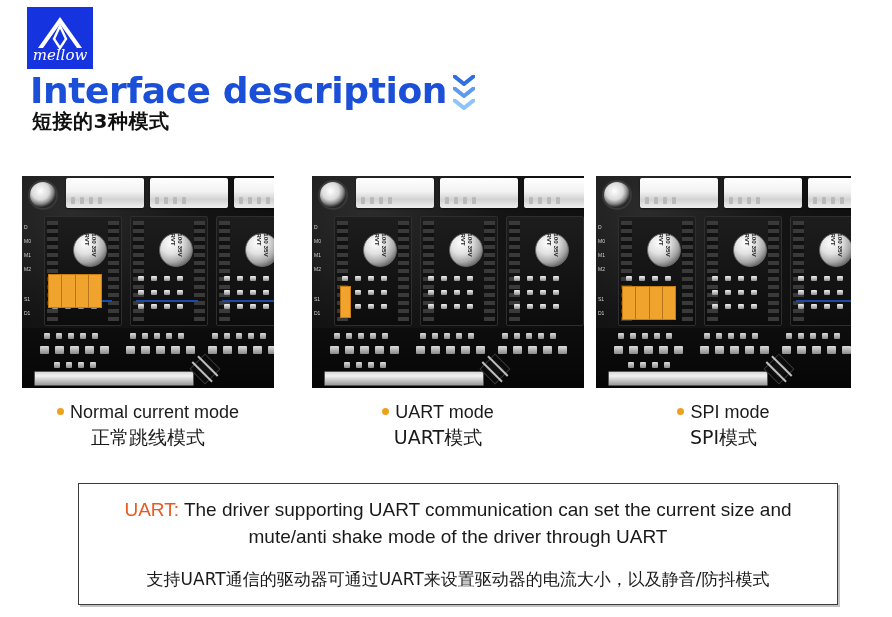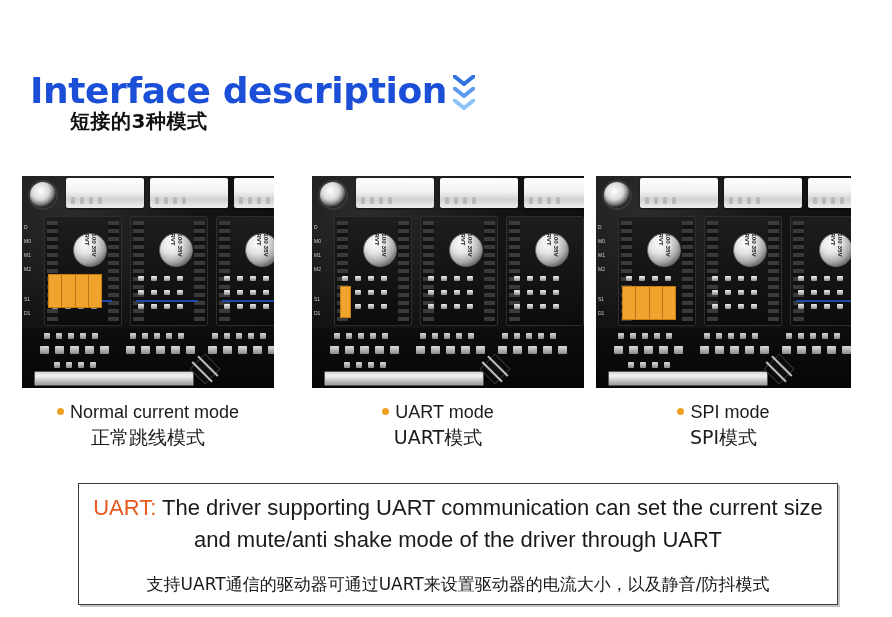--- a/index.html
+++ b/index.html
@@ -30,21 +30,20 @@
     letter-spacing: -0.4px; line-height: 1;
     font-family: "DejaVu Sans", sans-serif;
   }
   .chevrons { display:flex; flex-direction:column; gap:1px; padding-top:3px; }
 
   .subtitle {
     position: absolute; left: 32px; top: 108px;
     font-size: 20px; font-weight: bold; color: #111;
     font-family: "DejaVu Sans", sans-serif;
     letter-spacing: 0.5px;
-    margin-left: 38px;
   }
 
   
   .board-wrap { position: absolute; top: 176px; }
   .board-wrap.b1 { left: 22px;  width: 252px; }
   .board-wrap.b2 { left: 312px; width: 272px; }
   .board-wrap.b3 { left: 596px; width: 255px; }
 
   .pcb {
     position: relative; width: 100%; height: 212px;
@@ -168,34 +167,41 @@
   }
 
   
   .note-box {
     position:absolute; left:78px; top:483px; width:760px; height:122px;
     border:1.5px solid #3b3b3b; background:#fff;
     box-shadow: 2px 2px 0 rgba(120,120,120,.45);
     display:flex; flex-direction:column; align-items:center; justify-content:center;
   }
   .note-en {
-    font-size:22px; color:#1a1a1a; line-height:1.42; text-align:center;
+    font-size:19px; color:#1a1a1a; line-height:1.42; text-align:center;
     font-family:"Liberation Sans", sans-serif; max-width:730px;
   }
   .note-en .kw { color:#e8591f; }
   .note-cn {
     font-size:17px; color:#1a1a1a; margin-top:18px; text-align:center;
     font-family:"DejaVu Sans", sans-serif;
   }
 </style>
 </head>
 <body>
 
 <div id="page">
 
+  <div class="logo-box">
+    <svg width="56" height="52" viewBox="0 0 56 52" aria-hidden="true">
+      <path d="M28 5 L50 36 L45 36 L28 12 L11 36 L6 36 Z" fill="#ffffff"></path>
+      <path d="M28 14 L34 27 L28 36 L22 27 Z" fill="#1633e0" stroke="#ffffff" stroke-width="2.4"></path>
+      <text x="28" y="48" font-family="DejaVu Serif, serif" font-size="15" font-style="italic" fill="#ffffff" text-anchor="middle">mellow</text>
+    </svg>
+  </div>
 
   <div class="title-row">
     <span class="title-text">Interface description</span>
     <span class="chevrons">
       <svg width="22" height="11" viewBox="0 0 22 11">
           <path d="M1 1 L11 9 L21 1" fill="none" stroke="#2f6fe0" stroke-width="4" stroke-linecap="square"></path>
         </svg>
       <svg width="22" height="11" viewBox="0 0 22 11">
           <path d="M1 1 L11 9 L21 1" fill="none" stroke="#5d9bf0" stroke-width="4" stroke-linecap="square"></path>
         </svg>

